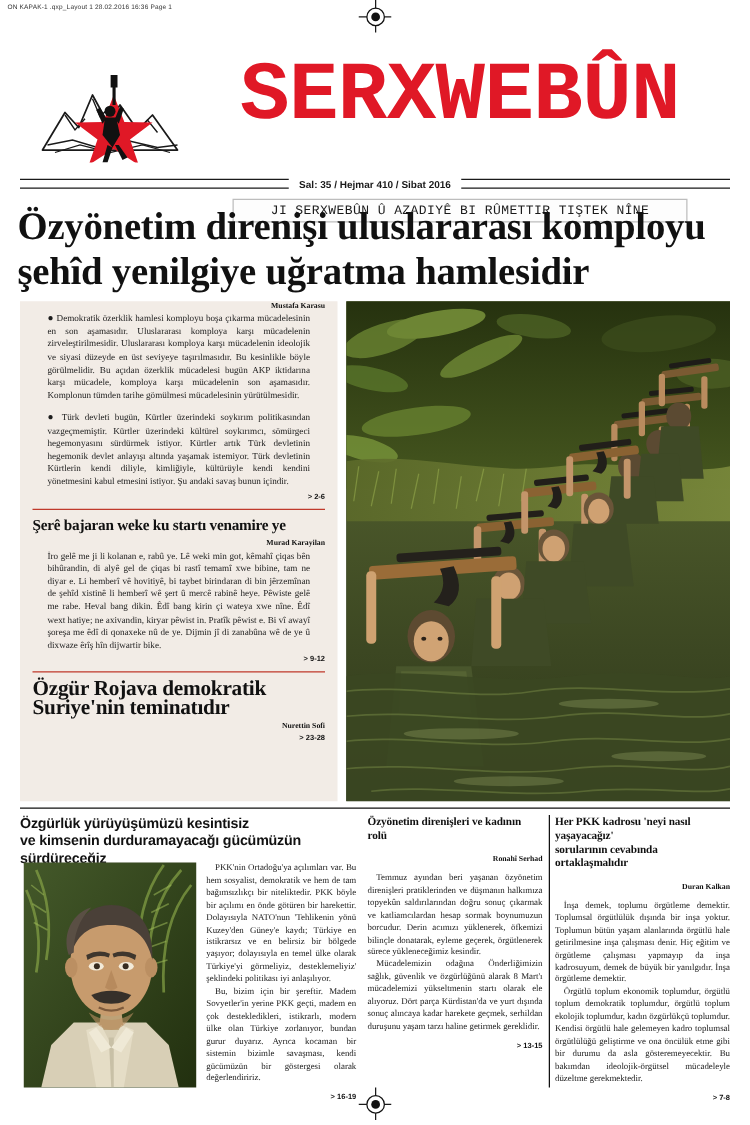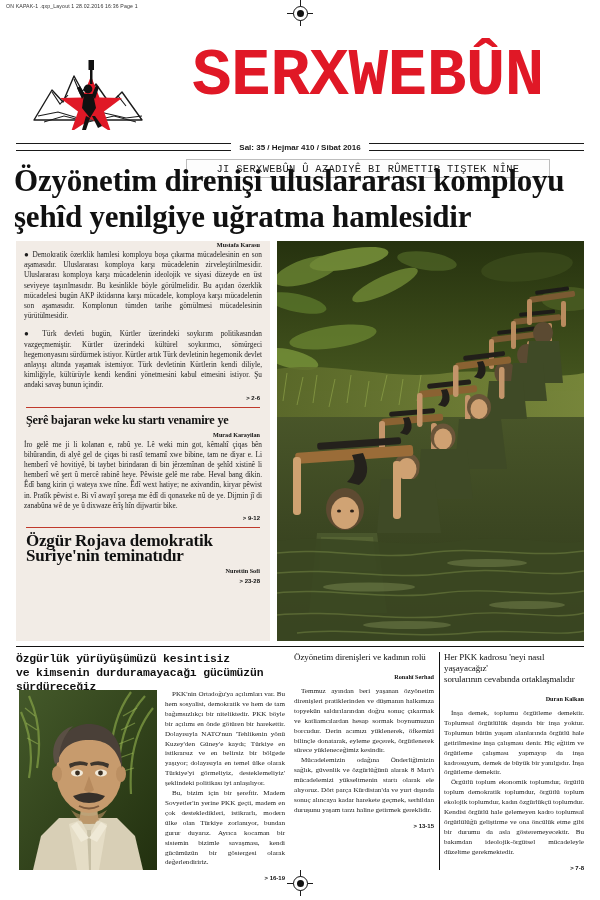--- a/index.html
+++ b/index.html
@@ -145,21 +145,21 @@
     padding: 0 10px 0 0;
     margin: 0 0 2px 0;
   }
   .lead {
     font-family: "Liberation Serif", serif;
     font-size: 7.3px;
     line-height: 10.2px;
     text-align: justify;
     color: #1c1c1c;
     margin: 0;
-    padding: 0 8px;
+    padding: 0 22px;
     hyphens: auto;
   }
   .lead .bull {
     font-size: 8px;
     line-height: 0;
   }
   .pageref {
     font-family: "Liberation Sans", sans-serif;
     font-weight: bold;
     font-size: 6px;
@@ -199,21 +199,21 @@
   .lower-rule {
     position: absolute;
     left: 16px; top: 646px;
     width: 568px; height: 0;
     border-top: 0.9px solid #111;
   }
   .botheadline {
     position: absolute;
     left: 16px; top: 652px;
     width: 268px;
-    font-family: Liberation Mono, monospace;
+    font-family: Liberation Sans, sans-serif;
     font-weight: bold;
     font-size: 11.4px;
     line-height: 14px;
     color: #111;
     letter-spacing: -0.15px;
   }
   .botheadline .ln { display: block; }
 
   .portrait {
     position: absolute;
@@ -234,21 +234,21 @@
     left: 294px; top: 652px;
     width: 140px;
   }
   .bot-col-c {
     position: absolute;
     left: 444px; top: 652px;
     width: 140px;
   }
   .col-head {
     font-family: "Liberation Serif", serif;
-    font-weight: normal;
+    font-weight: bold;
     font-size: 9px;
     line-height: 11px;
     color: #111;
     margin: 0 0 10px 0;
     letter-spacing: -0.1px;
   }
   .col-head .ln { display: block; }
   .col-byline {
     font-family: "Liberation Serif", serif;
     font-weight: bold;

